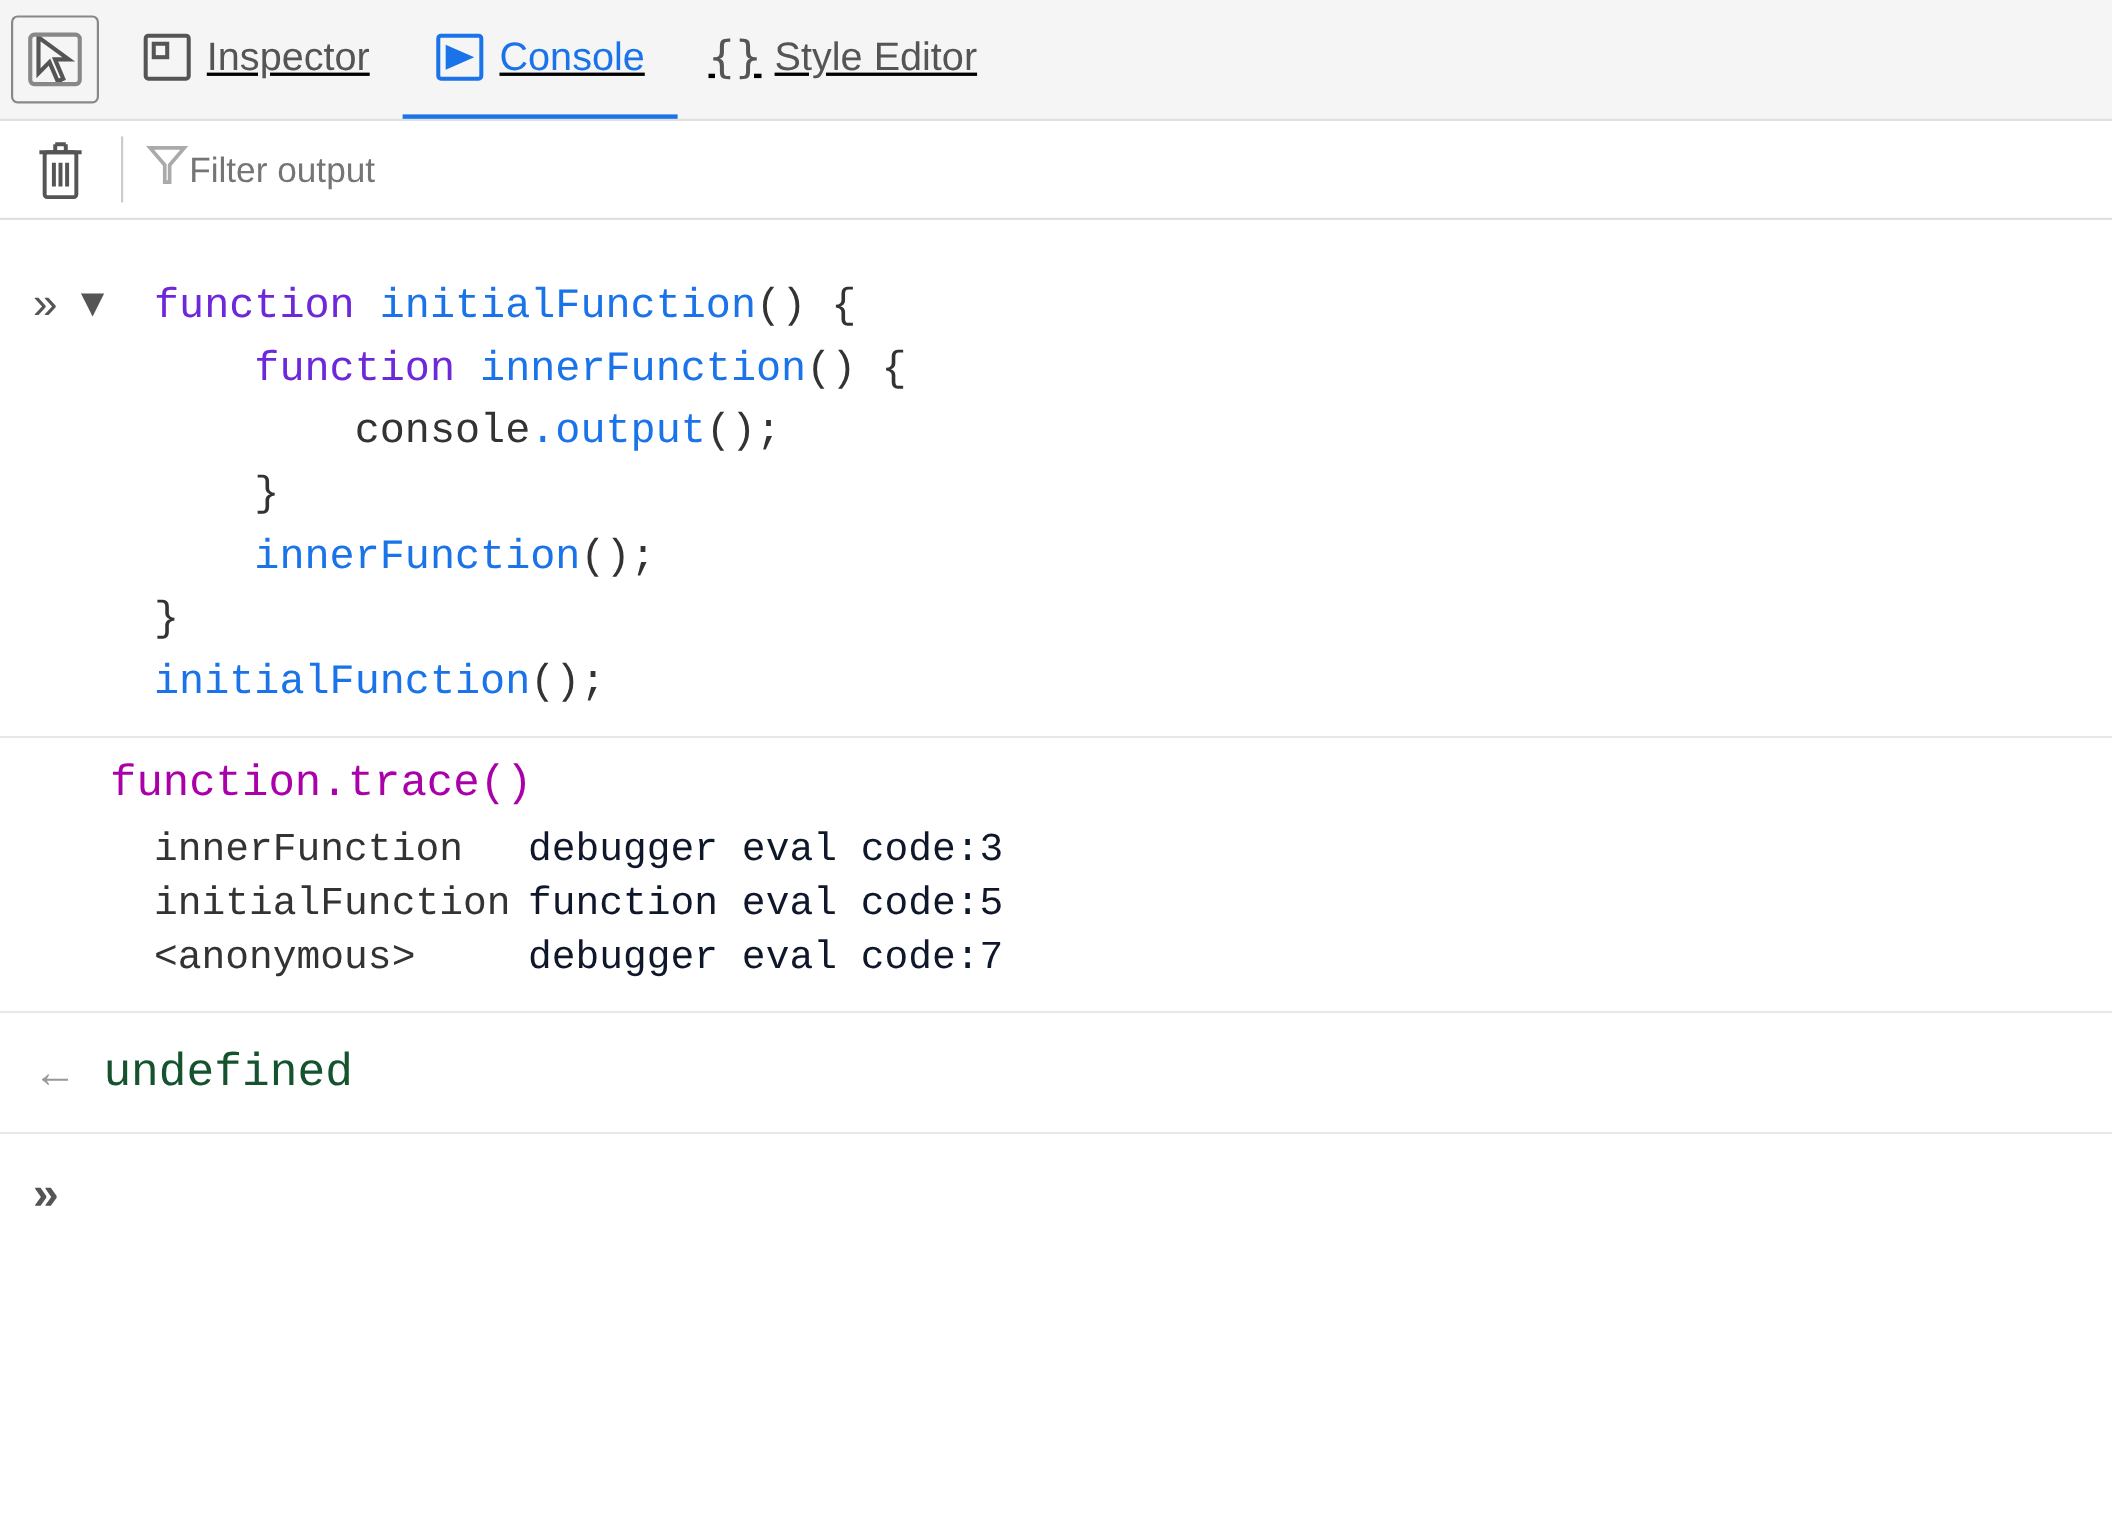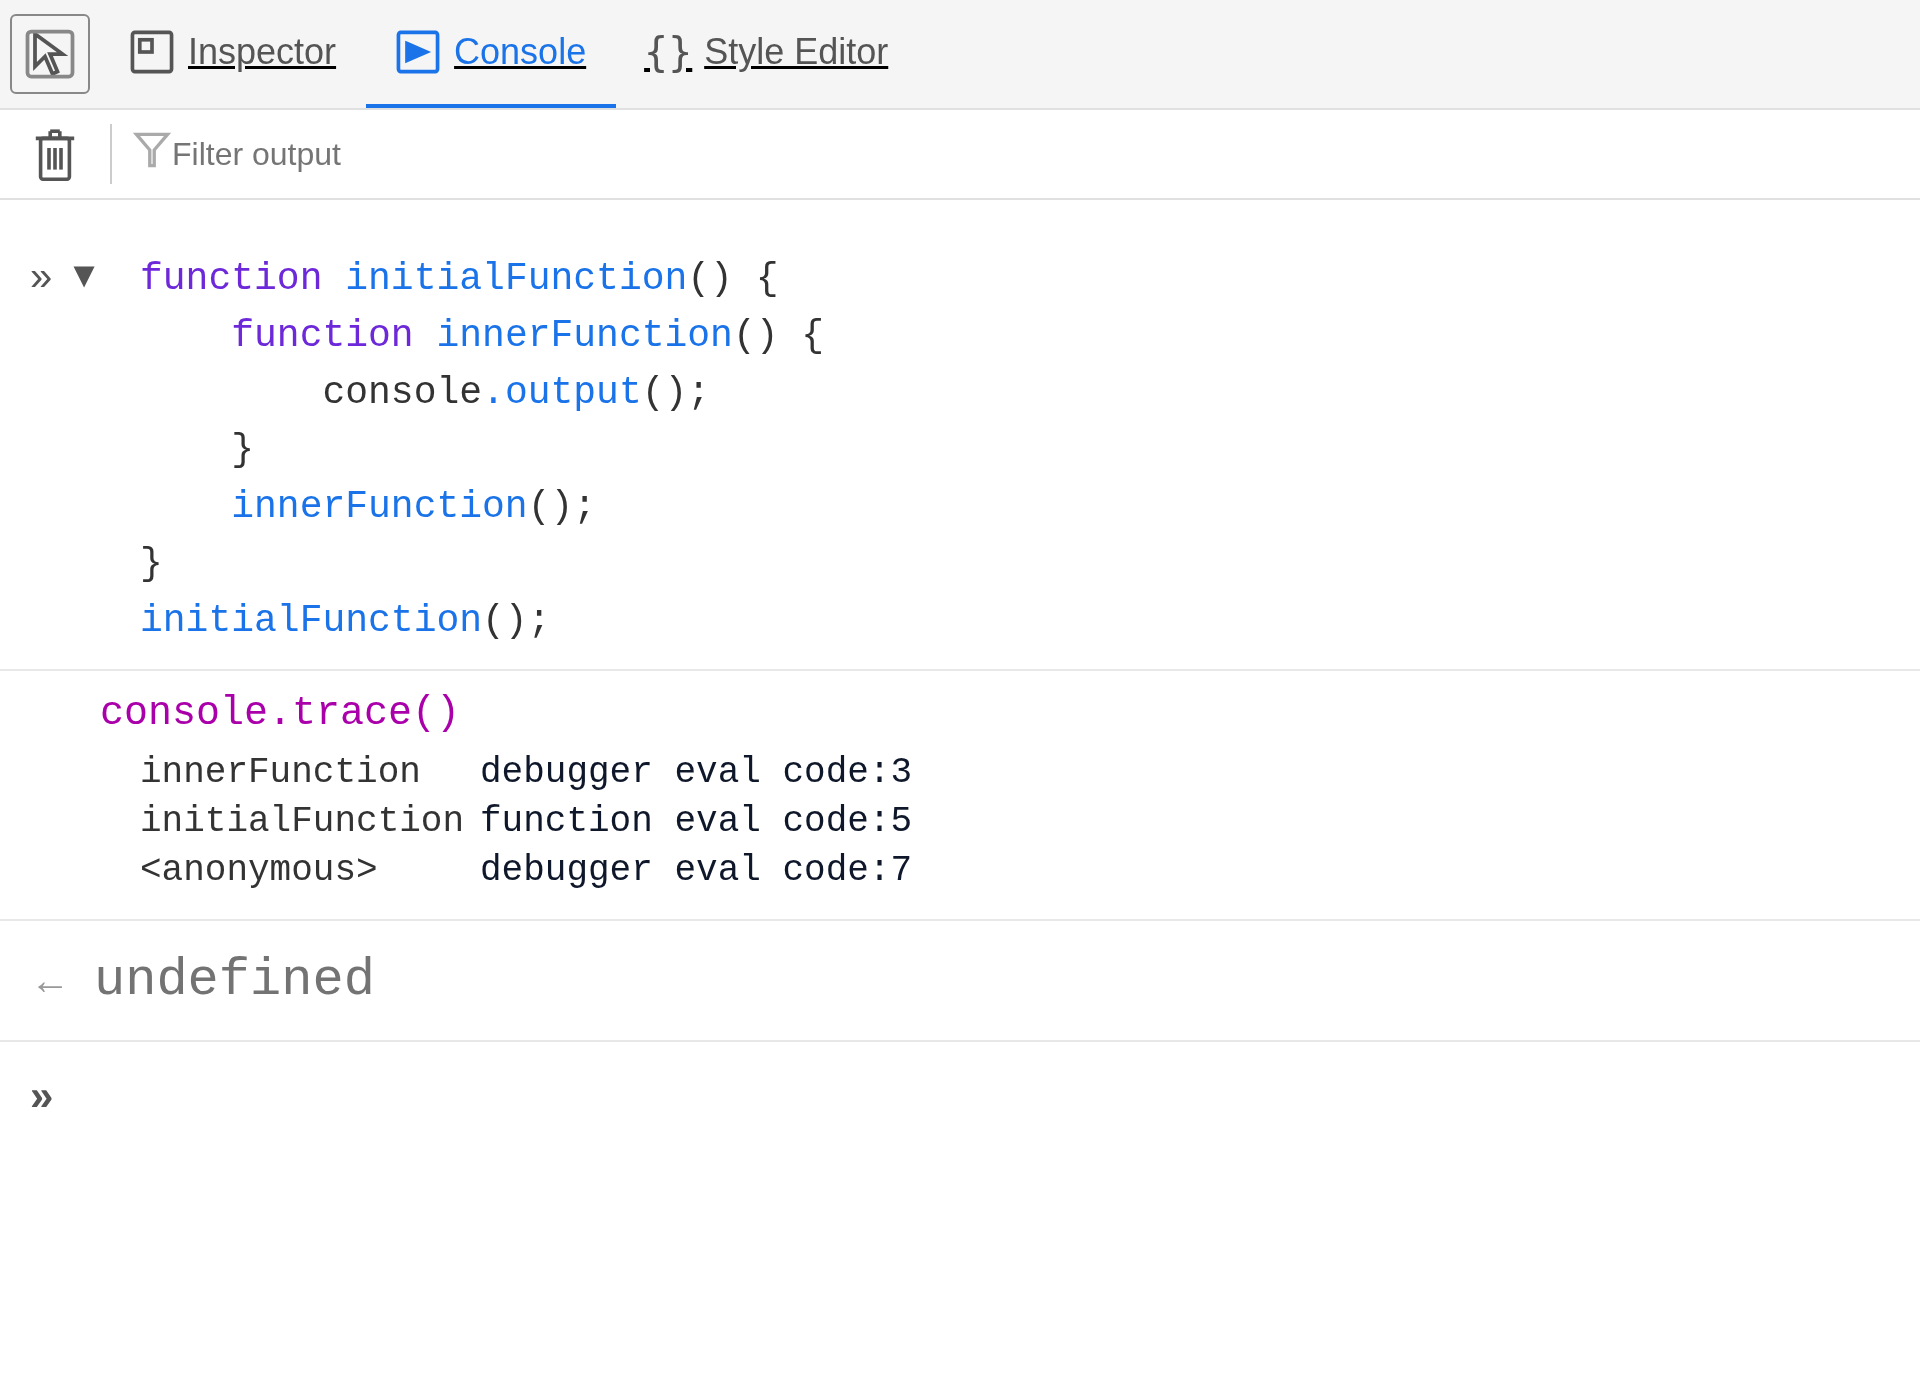--- a/index.html
+++ b/index.html
@@ -216,22 +216,22 @@
       gap: 24px;
     }
 
     .arrow-return {
       font-size: 40px;
       color: #999;
     }
 
     .undefined-text {
       font-family: 'Courier New', Courier, monospace;
-      font-size: 52px;
-      color: #737373;
+      font-size: 42px;
+      color: #14532d;
     }
 
     
     .input-row {
       display: flex;
       align-items: center;
       padding: 30px 30px;
       gap: 20px;
     }
 
@@ -314,21 +314,21 @@
     <pre class="code-content"><span class="kw">function</span> <span class="fn">initialFunction</span><span class="punc">() {</span>
     <span class="kw">function</span> <span class="fn">innerFunction</span><span class="punc">() {</span>
         <span class="builtin">console</span><span class="method">.output</span><span class="punc">();</span>
     <span class="punc">}</span>
     <span class="fn">innerFunction</span><span class="punc">();</span>
 <span class="punc">}</span>
 <span class="fn">initialFunction</span><span class="punc">();</span></pre>
   </div>
 
   <div class="trace-block">
-    <div class="trace-title">console.trace()</div>
+    <div class="trace-title">function.trace()</div>
     <div class="trace-table">
 
       <div class="trace-row">
         <span class="trace-fn-name">innerFunction</span>
         <span class="trace-location">debugger eval code:3</span>
       </div>
 
       <div class="trace-row">
         <span class="trace-fn-name">initialFunction</span>
         <span class="trace-location">function eval code:5</span>

